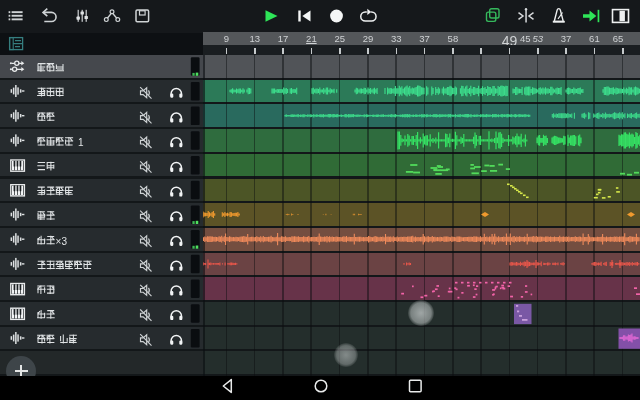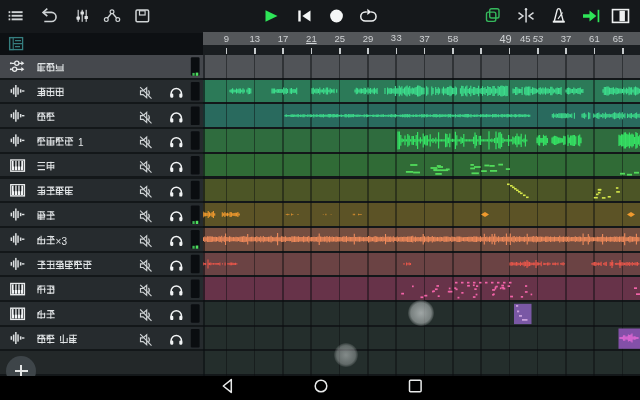--- a/index.html
+++ b/index.html
@@ -54,25 +54,25 @@
 <path d="M13.2 10.6 h9.4 M15 7.6 h6 M15 13.6 h5" stroke="#367e7f" stroke-width="1.2"></path>
 </svg>
 <div class="abs" style="left:203px;top:32px;width:437px;height:12.5px;background:#54575a;overflow:hidden;">
 <div class="abs" style="left:-14.8px;top:0.8px;width:20px;text-align:center;font-size:9.5px;color:#cfd2d4;">5</div>
 <div class="abs" style="left:13.5px;top:0.8px;width:20px;text-align:center;font-size:9.5px;color:#cfd2d4;">9</div>
 <div class="abs" style="left:41.8px;top:0.8px;width:20px;text-align:center;font-size:9.5px;color:#cfd2d4;">13</div>
 <div class="abs" style="left:70.1px;top:0.8px;width:20px;text-align:center;font-size:9.5px;color:#cfd2d4;">17</div>
 <div class="abs" style="left:98.4px;top:0.8px;width:20px;text-align:center;font-size:9.5px;color:#cfd2d4;text-decoration:underline;">21</div>
 <div class="abs" style="left:126.7px;top:0.8px;width:20px;text-align:center;font-size:9.5px;color:#cfd2d4;">25</div>
 <div class="abs" style="left:155.0px;top:0.8px;width:20px;text-align:center;font-size:9.5px;color:#cfd2d4;">29</div>
-<div class="abs" style="left:183.3px;top:0.8px;width:20px;text-align:center;font-size:9.5px;color:#cfd2d4;font-family:Liberation Mono, monospace;">33</div>
+<div class="abs" style="left:183.3px;top:0.8px;width:20px;text-align:center;font-size:9.5px;color:#cfd2d4;">33</div>
 <div class="abs" style="left:211.6px;top:0.8px;width:20px;text-align:center;font-size:9.5px;color:#cfd2d4;">37</div>
 <div class="abs" style="left:239.9px;top:0.8px;width:20px;text-align:center;font-size:9.5px;color:#cfd2d4;">58</div>
 <div class="abs" style="left:268.2px;top:0.8px;width:20px;text-align:center;font-size:9.5px;color:#cfd2d4;margin-left:44px;">45</div>
-<div class="abs" style="left:296.5px;top:0.8px;width:20px;text-align:left;font-size:11px;color:#cfd2d4;">49</div>
+<div class="abs" style="left:296.5px;top:0.8px;width:20px;text-align:center;font-size:14px;color:#cfd2d4;">49</div>
 <div class="abs" style="left:324.8px;top:0.8px;width:20px;text-align:center;font-size:9.5px;color:#cfd2d4;font-style:italic;">53</div>
 <div class="abs" style="left:353.1px;top:0.8px;width:20px;text-align:center;font-size:9.5px;color:#cfd2d4;">37</div>
 <div class="abs" style="left:381.4px;top:0.8px;width:20px;text-align:center;font-size:9.5px;color:#cfd2d4;">61</div>
 <div class="abs" style="left:409.7px;top:0.8px;width:20px;font-size:9.5px;color:#cfd2d4;">65</div>
 </div>
 <div class="abs" style="left:203px;top:44.5px;width:437px;height:10.5px;background:#1a1e21;overflow:hidden;">
 
 <div class="abs" style="left:22.7px;top:3.5px;width:1.7px;height:5.5px;background:#c6cacc;"></div>
 <div class="abs" style="left:51.0px;top:3.5px;width:1.7px;height:5.5px;background:#c6cacc;"></div>
 <div class="abs" style="left:79.3px;top:3.5px;width:1.7px;height:5.5px;background:#c6cacc;"></div>

